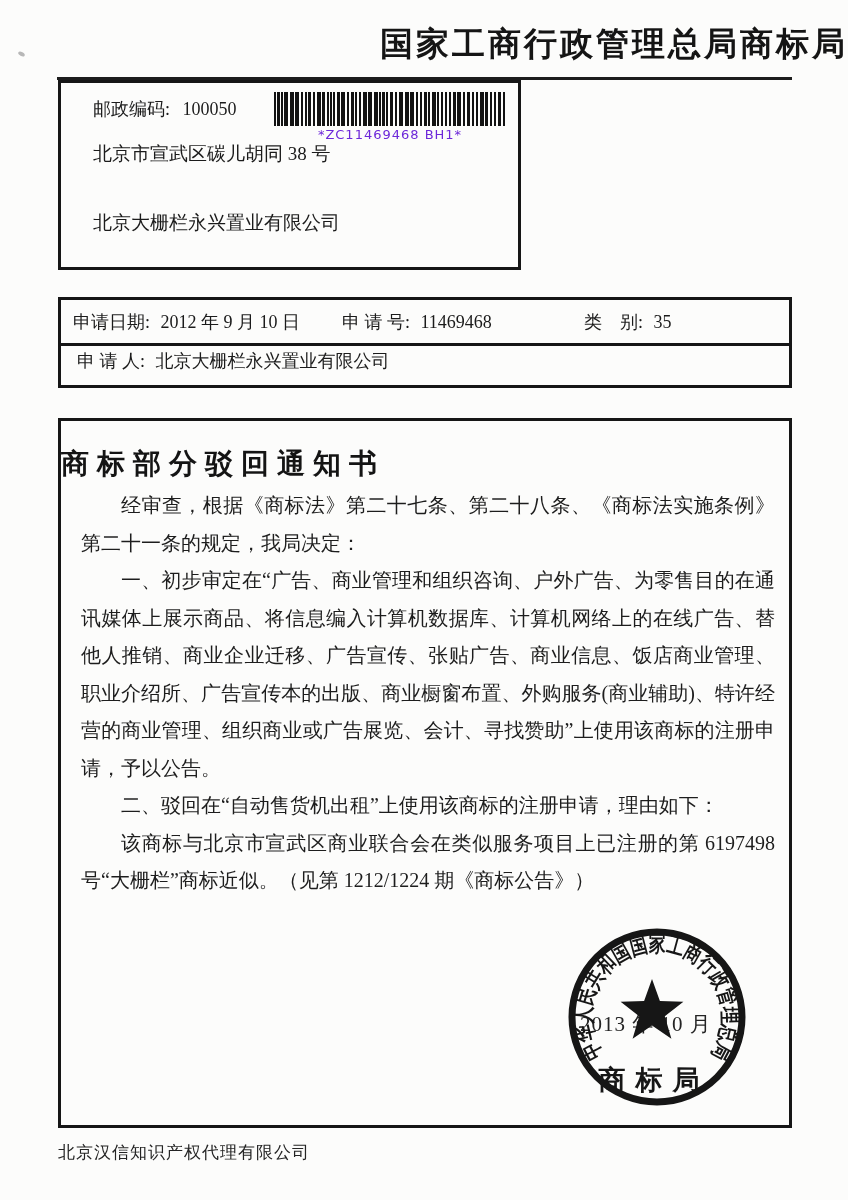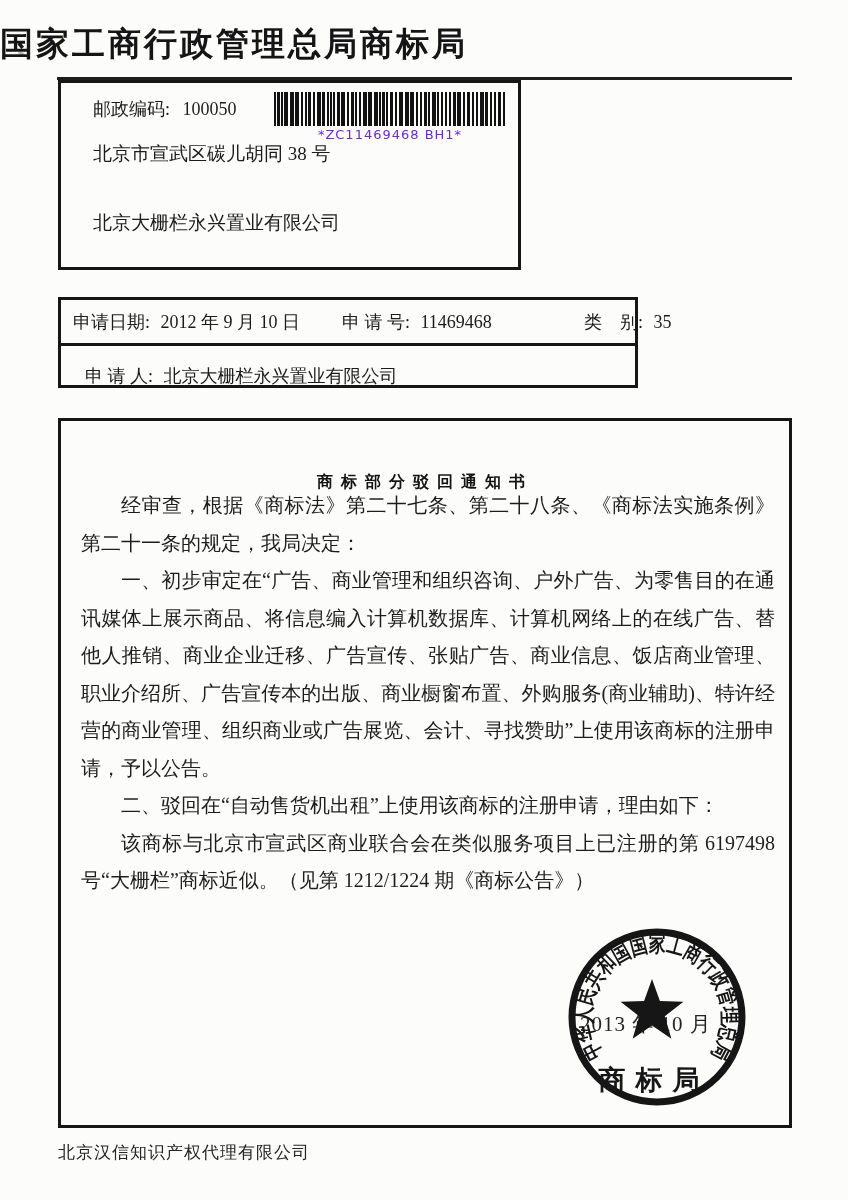--- a/index.html
+++ b/index.html
@@ -8,62 +8,62 @@
     position:relative;
     width:848px; height:1200px;
     background:#fcfcfb;
     font-family:"Liberation Serif","DejaVu Serif",serif;
     color:#1b1b1b;
     overflow:hidden;
     margin:0 auto;
   }
   .doc-title {
     position:absolute; left:0; top:22px; width:100%;
-    text-align:left; font-size:33px; font-weight:bold;
+    text-align:right; font-size:33px; font-weight:bold;
     letter-spacing:3px; color:#151515;
   }
   .title-rule {
     position:absolute; left:57px; top:77px; width:735px; height:3px;
     background:#1d1d1d;
   }
   .box { position:absolute; border:3px solid #161616; background:transparent; }
   .recipient-box { left:58px; top:80px;  width:463px; height:190px; }
   .issue-box     { left:555px; top:84px; width:233px; height:189px; }
-  .app-box       { left:58px; top:297px; width:580px; height:91px; }
+  .app-box       { left:58px; top:297px; width:734px; height:91px; }
   .main-box      { left:58px; top:418px; width:734px; height:710px; }
 
   .abs { position:absolute;text-align:center; }
   .t18 { font-size:18px; }
   .t19 { font-size:19px; }
 
   .barcode-wrap { position:absolute; left:210px; top:9px; width:238px; text-align:center; }
   .barcode-bars { height:34px; font-size:0; white-space:nowrap; overflow:hidden; }
   .barcode-text {
     font-family:"DejaVu Sans","Liberation Sans",sans-serif;
     font-size:13px; letter-spacing:1px; color:#6d28d9; margin-top:1px;
   }
 
   .app-row1 {
     position:absolute; left:0; top:0; width:100%; height:46px;
     border-bottom:3px solid #161616;
     display:flex; align-items:center; padding-left:12px;
     font-size:18px;
   }
   .app-row2 {
-    position:absolute; left:12px; top:49px; width:100%; height:39px;
-    display:flex; align-items:flex-end; padding-left:12px;
+    position:absolute; left:4px; top:49px; width:100%; height:39px;
+    display:flex; align-items:flex-start; padding-left:12px;
     font-size:18px;
   }
   .pair { white-space:nowrap; }
   .pair .lbl { margin-right:6px; }
 
   .notice-title {
     position:absolute; left:0; top:24px; width:100%;
-    text-align:center; font-size:16px; font-weight:bold;
-    letter-spacing:8px; color:#141414;margin-top:27px;
+    text-align:left; font-size:28px; font-weight:bold;
+    letter-spacing:8px; color:#141414;
   }
   .notice-body {
     position:absolute; left:20px; top:66px; width:694px;
     font-size:20px; line-height:37.5px; text-align:justify;
     color:#1d1d1d;
   }
   .notice-body p { text-indent:2em; margin:0; }
   .attachment-note { margin-top:37px; text-indent:2em; }
 
   .stamp-date {

